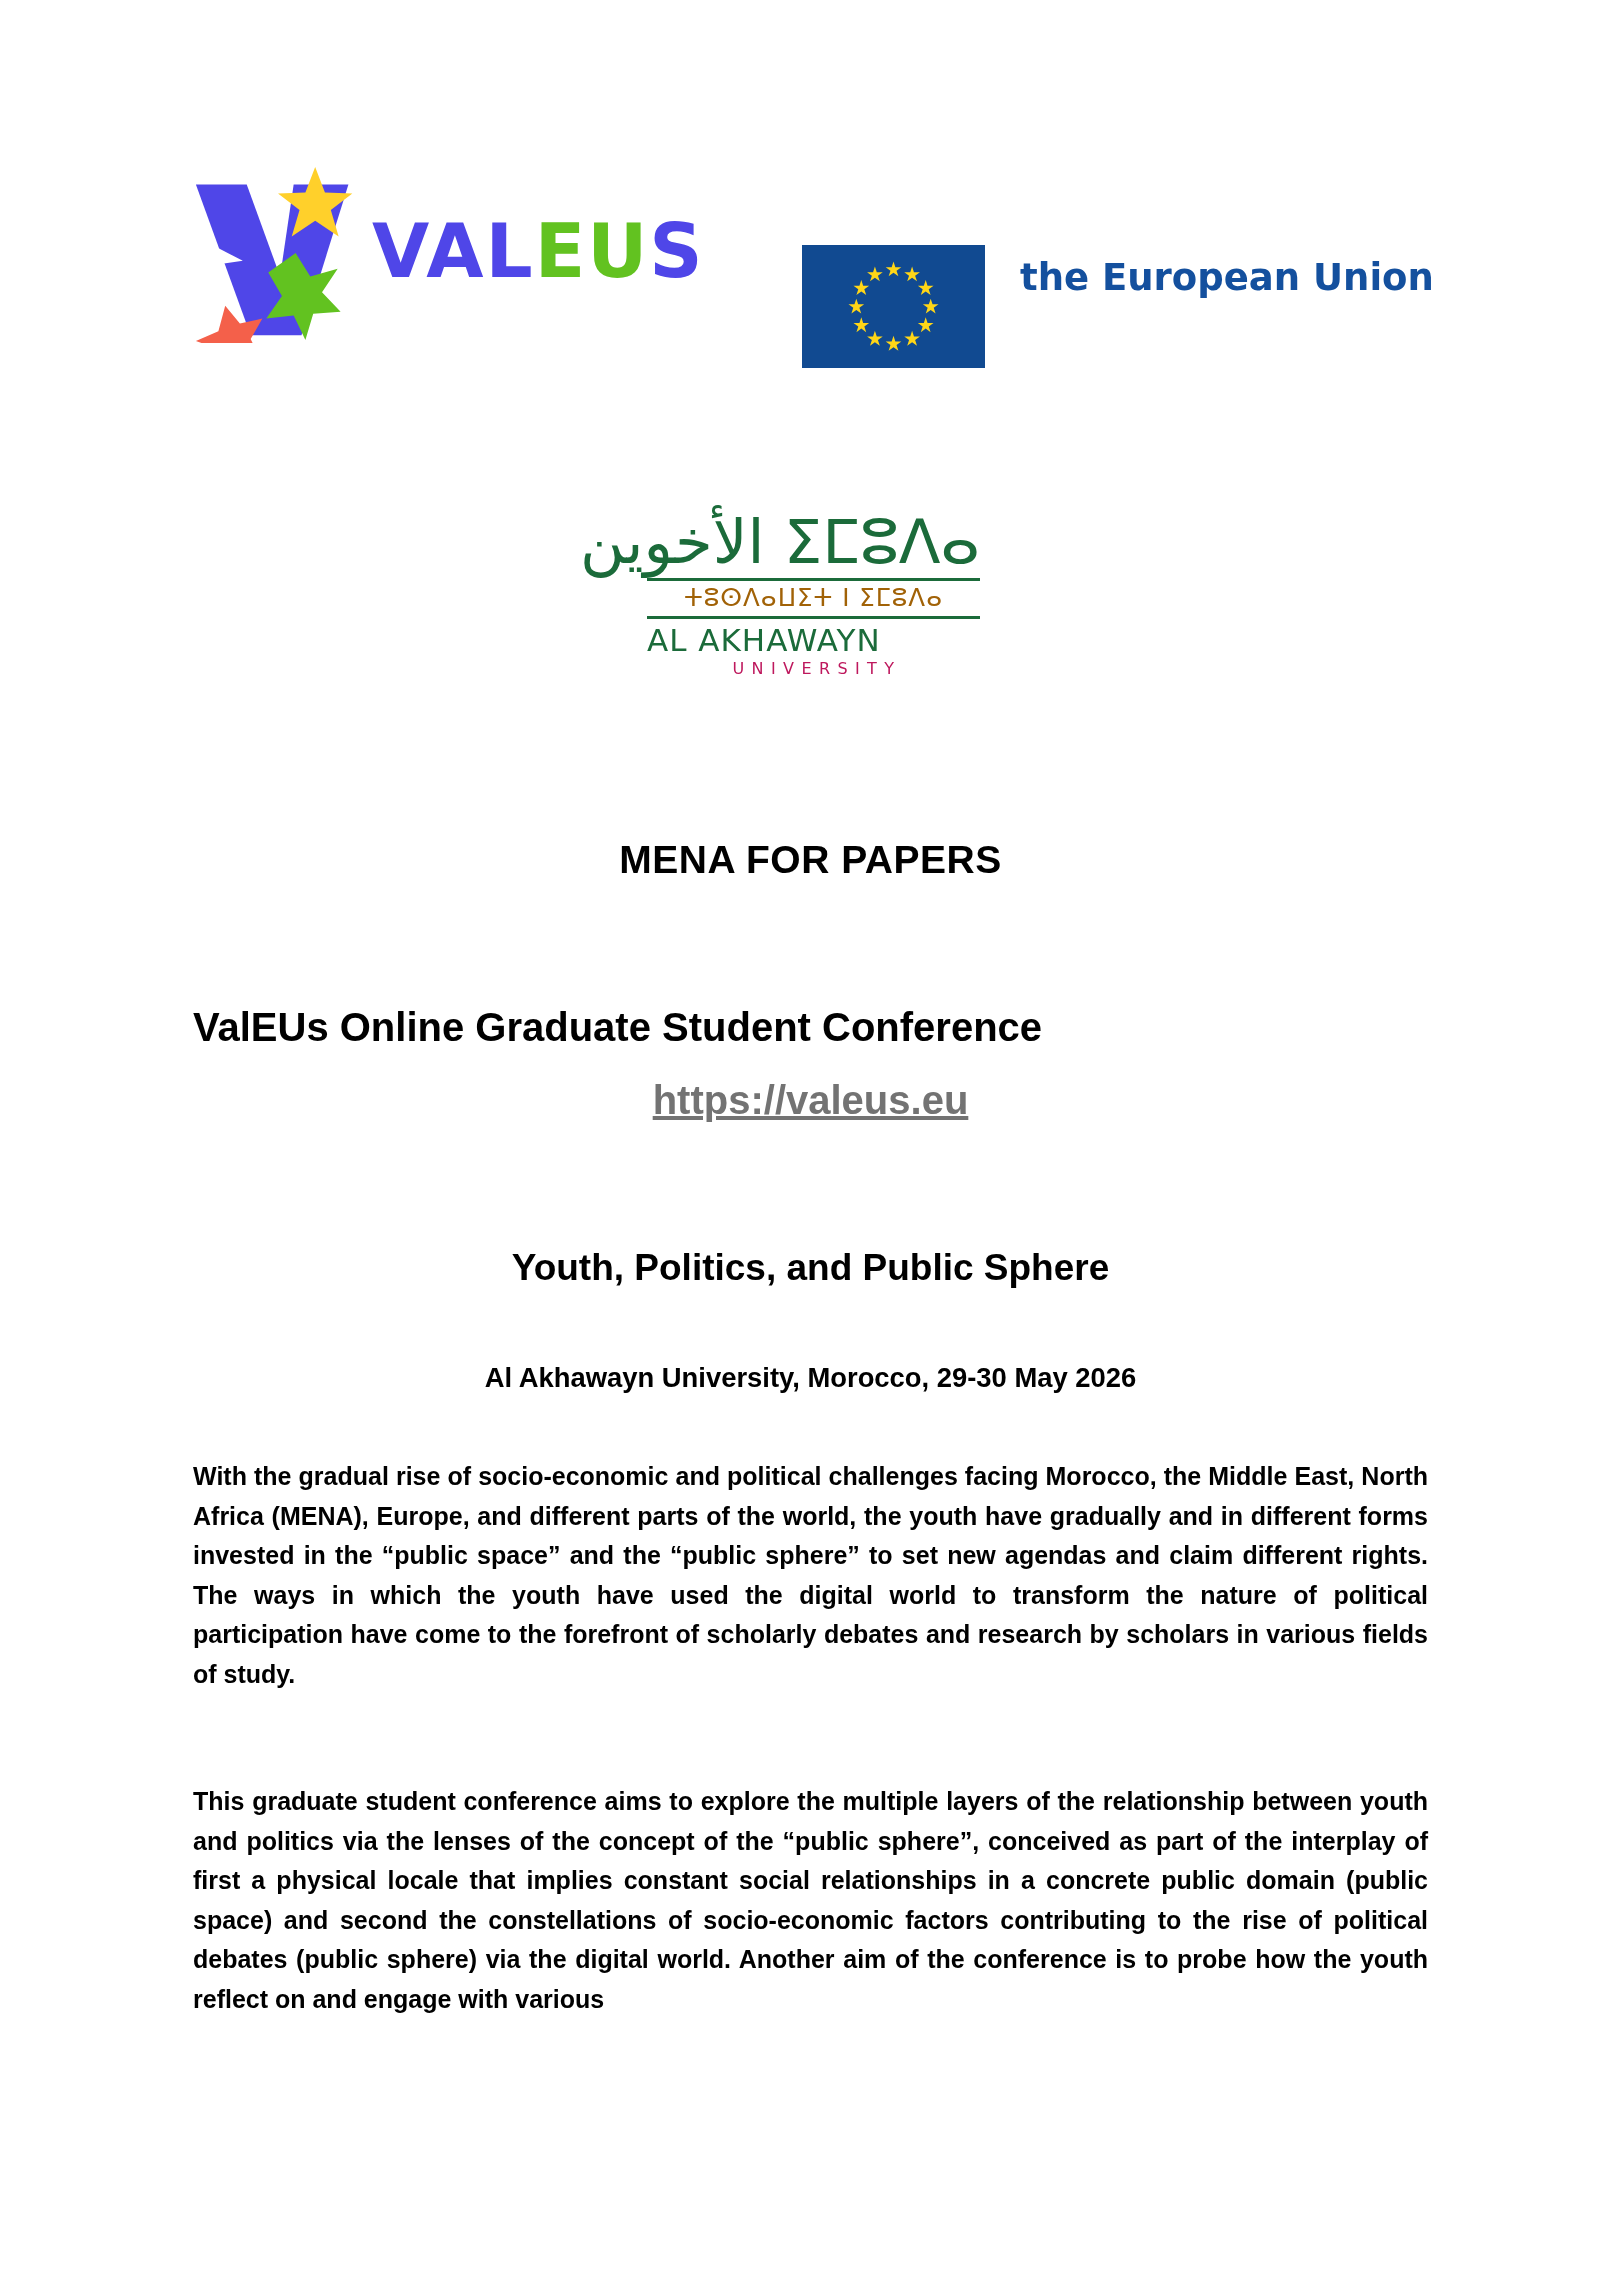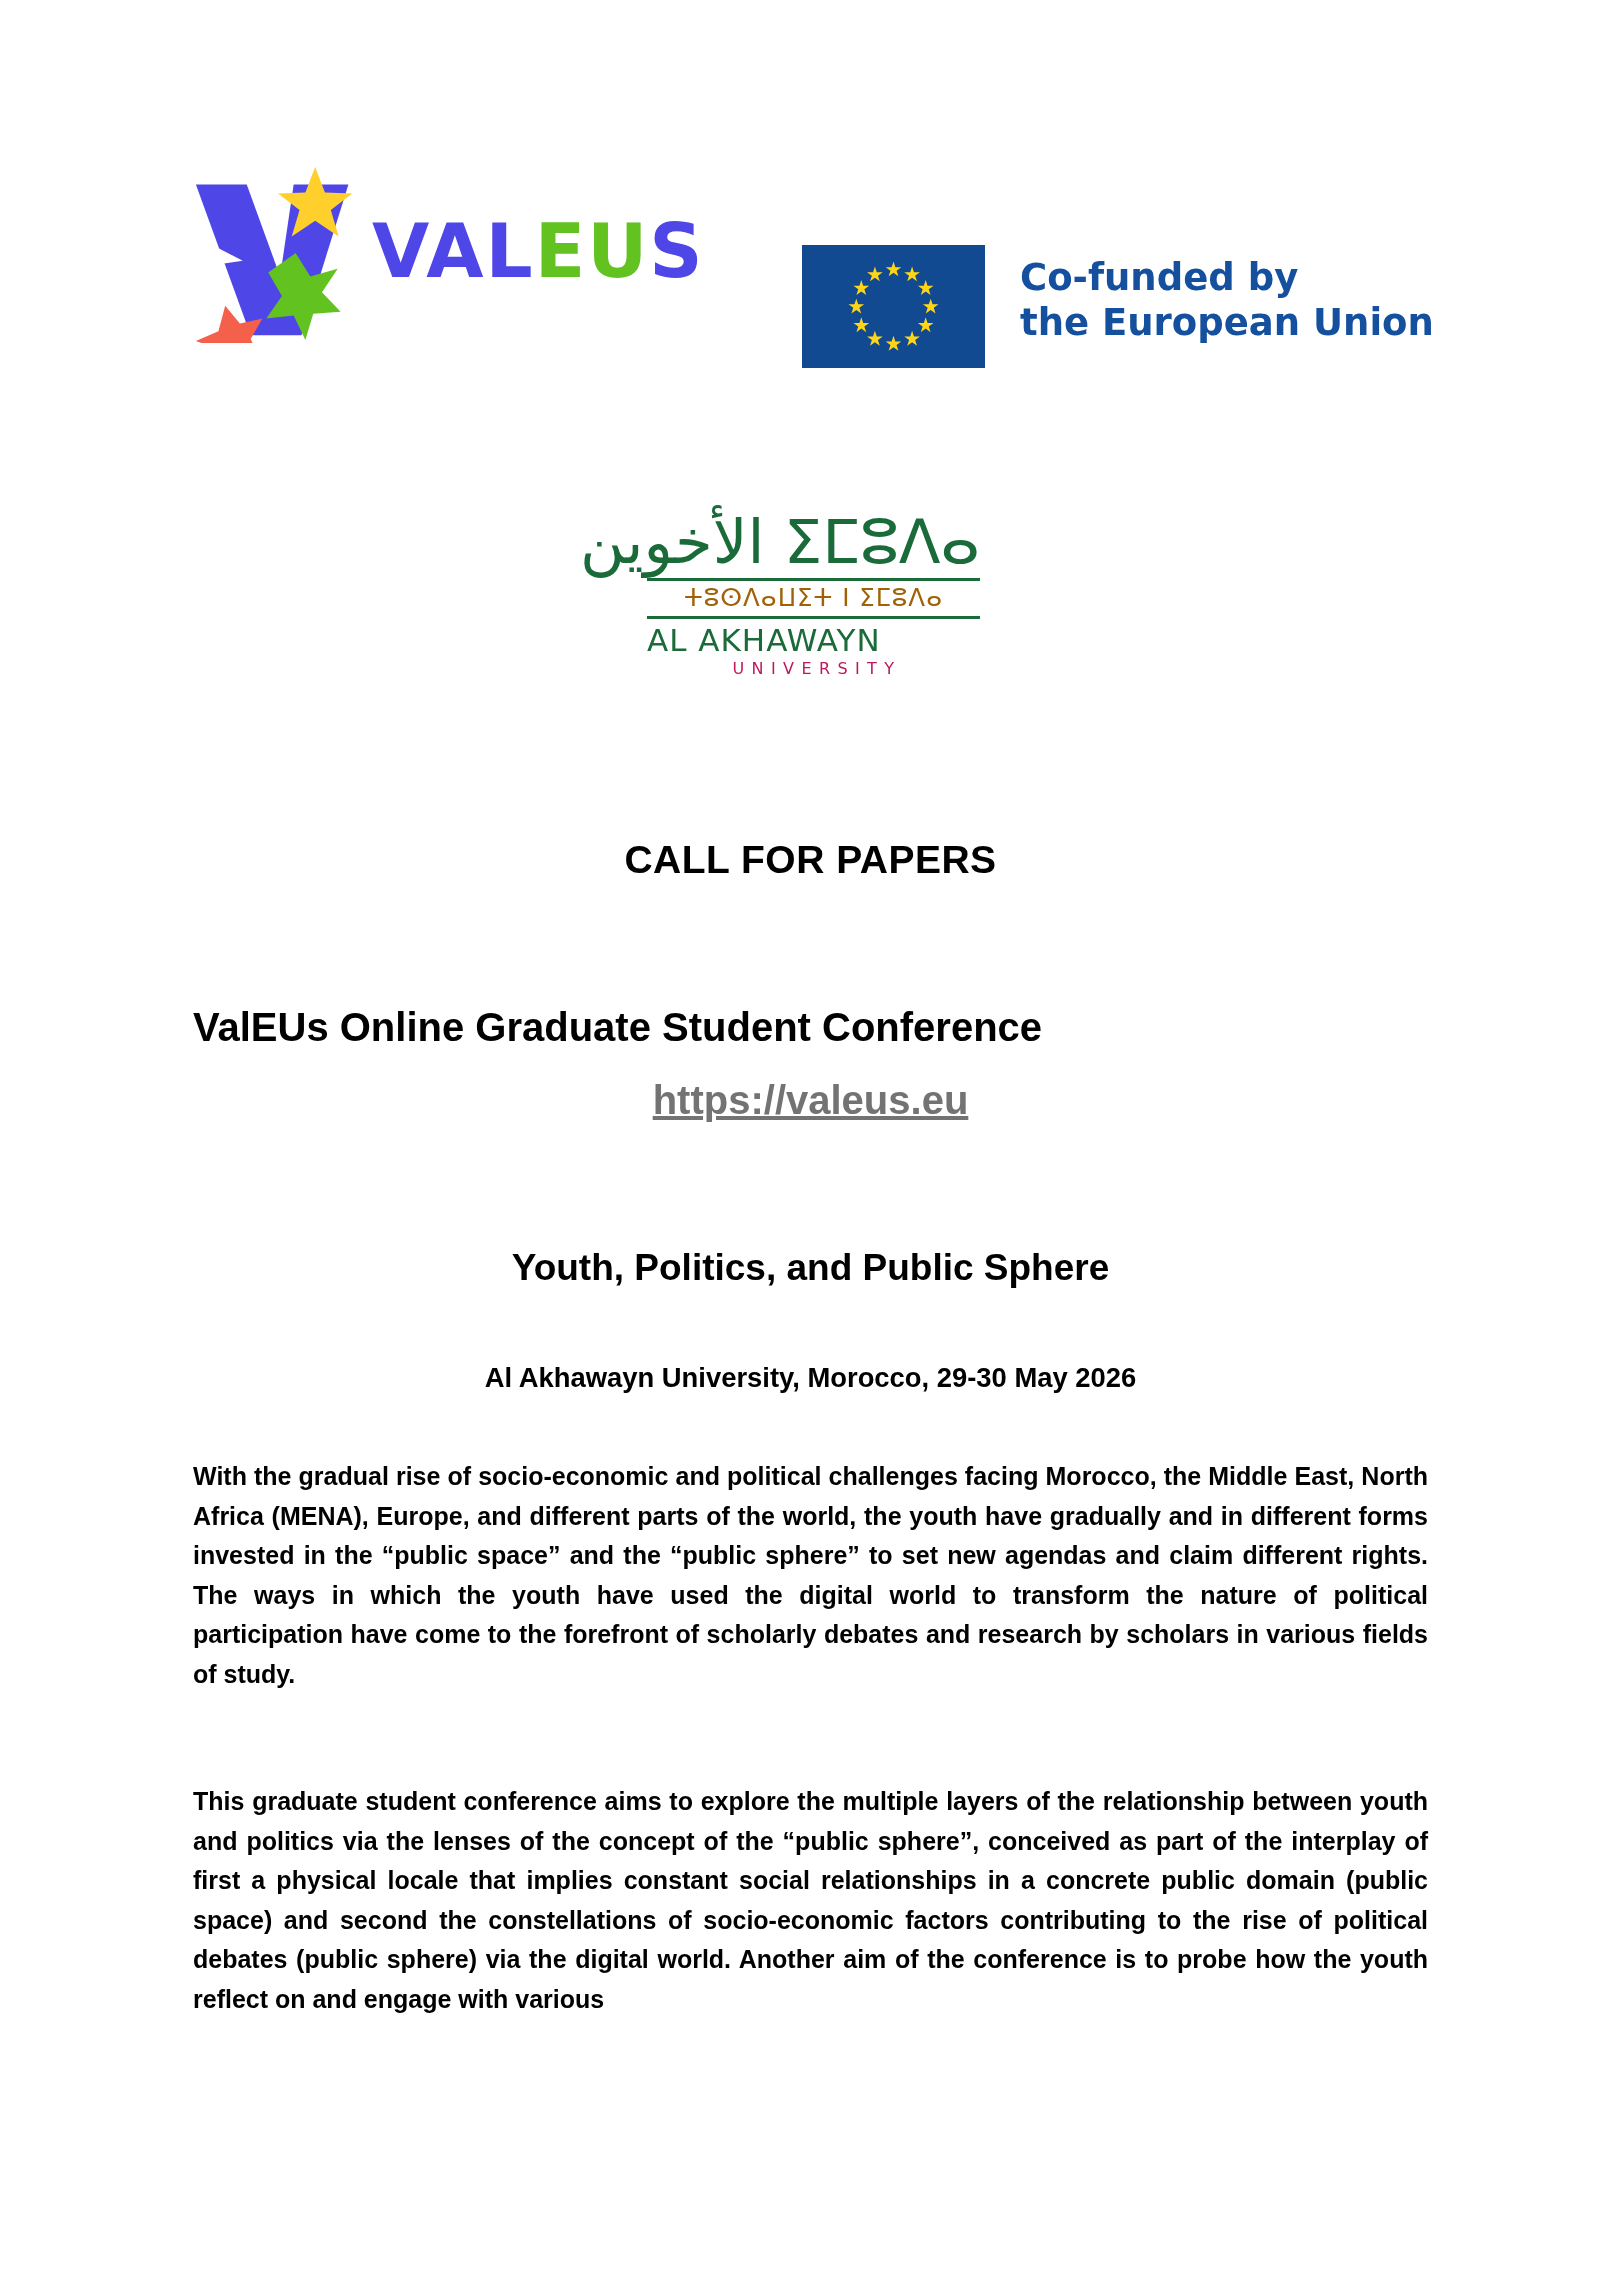--- a/index.html
+++ b/index.html
@@ -256,38 +256,37 @@
             <polygon points="93.5,92.5 95.4,98.3 101.5,98.3 96.6,101.9 98.5,107.7 93.5,104.1 88.5,107.7 90.4,101.9 85.5,98.3 91.6,98.3"></polygon>
             <polygon points="74.5,87.4 76.4,93.2 82.5,93.2 77.6,96.8 79.5,102.6 74.5,99.0 69.5,102.6 71.4,96.8 66.5,93.2 72.6,93.2"></polygon>
             <polygon points="60.6,73.5 62.5,79.3 68.6,79.3 63.7,82.9 65.6,88.7 60.6,85.1 55.6,88.7 57.5,82.9 52.6,79.3 58.7,79.3"></polygon>
             <polygon points="55.5,54.5 57.4,60.3 63.5,60.3 58.6,63.9 60.5,69.7 55.5,66.1 50.5,69.7 52.4,63.9 47.5,60.3 53.6,60.3"></polygon>
             <polygon points="60.6,35.5 62.5,41.3 68.6,41.3 63.7,44.9 65.6,50.7 60.6,47.1 55.6,50.7 57.5,44.9 52.6,41.3 58.7,41.3"></polygon>
             <polygon points="74.5,21.6 76.4,27.4 82.5,27.4 77.6,31.0 79.5,36.8 74.5,33.2 69.5,36.8 71.4,31.0 66.5,27.4 72.6,27.4"></polygon>
           </g>
         </svg>
       </div>
       <div class="eu-text">
-        <div>Co-funded by</div>
         <div>the European Union</div>
       </div>
     </div>
   </div>
 
   <div class="aui-logo">
     <div class="aui-arabic">ⵉⵎⵓⴷⴰ الأخوين</div>
     <div class="aui-rule"></div>
     <div class="aui-tifinagh">ⵜⵓⵙⴷⴰⵡⵉⵜ ⵏ ⵉⵎⵓⴷⴰ</div>
     <div class="aui-rule"></div>
     <div class="aui-latin">AL AKHAWAYN</div>
     <div class="aui-latin2">UNIVERSITY</div>
   </div>
 
   <div class="doc-body">
 
-    <div class="h-call">CALL FOR PAPERS</div>
+    <div class="h-call">MENA FOR PAPERS</div>
 
     <div class="h-conf">ValEUs Online Graduate Student Conference</div>
 
     <div class="h-url">
       <a href="#">https://valeus.eu</a>
     </div>
 
     <div class="h-theme">Youth, Politics, and Public Sphere</div>
 
     <div class="h-place">Al Akhawayn University, Morocco, 29-30 May 2026</div>

